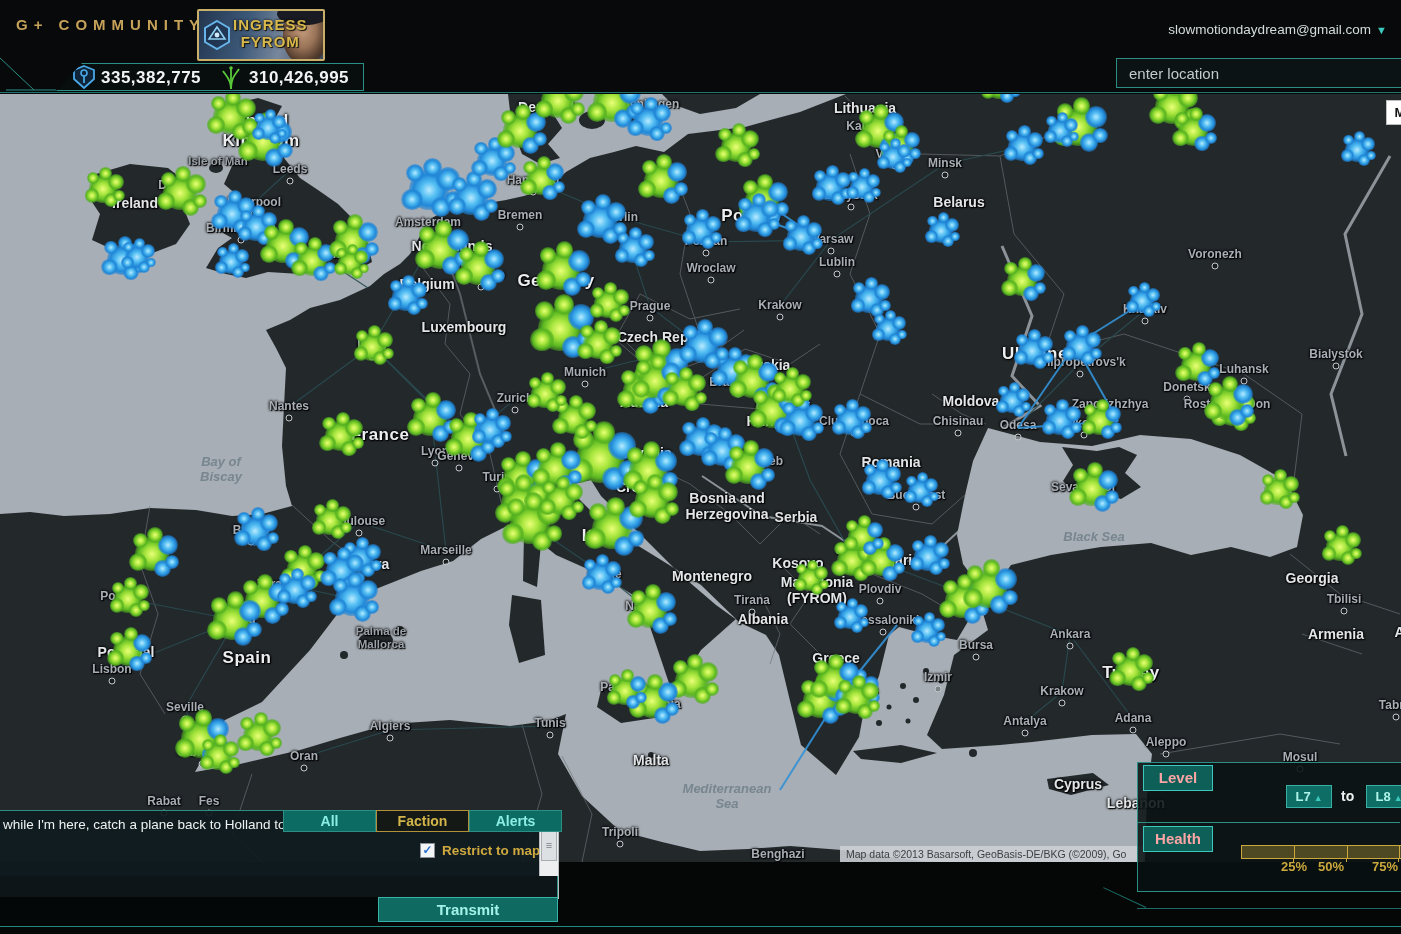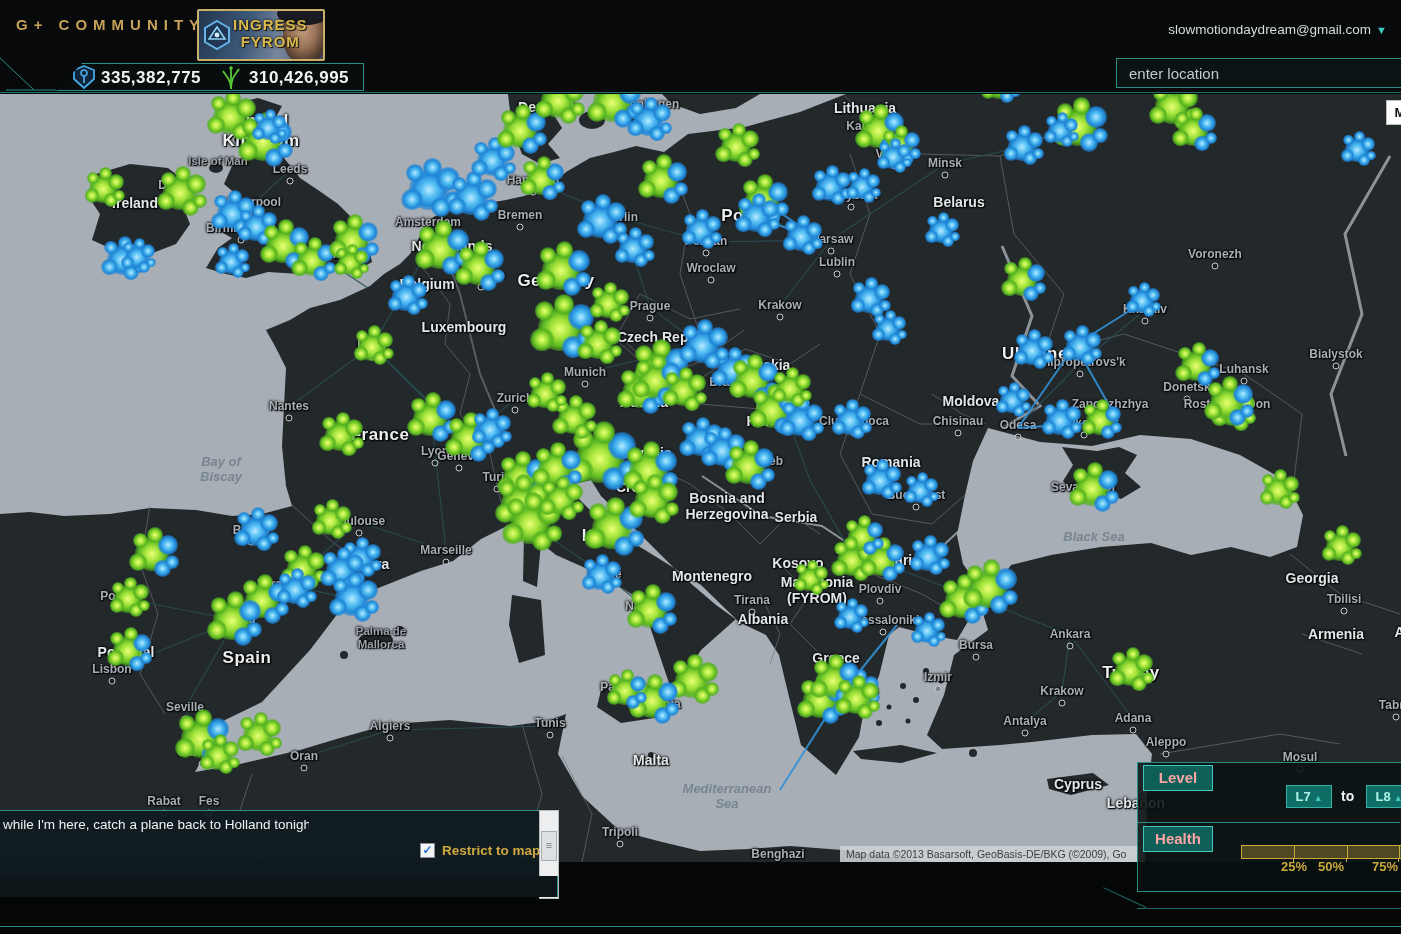--- a/index.html
+++ b/index.html
@@ -1655,25 +1655,33 @@
 </div>
 
 <div id="chat" class="abs">
   <div id="chatbox">
     <div id="chatmsg">while I'm here, catch a plane back to Holland tonight</div>
     <div id="restrict">
       <div id="cb">✓</div>
       <span class="rl">Restrict to map</span>
     </div>
   </div>
+  <div id="tabs">
+    <div class="tab">All</div>
+    <div class="tab gold">Faction</div>
+    <div class="tab">Alerts</div>
+  </div>
   <div id="sbar">
     <div id="sthumb">≡</div>
     <div id="sarrow">▼</div>
   </div>
   <div id="chatinput"></div>
+  <div id="transmitrow">
+    <div id="transmit">Transmit</div>
+  </div>
 </div>
 
 <div id="filters" class="abs">
   <div id="lvltab" class="ftab">Level</div>
   <div id="lvlfrom" class="lvlsel"><span>L7</span><span class="up">▲</span></div>
   <div id="toword">to</div>
   <div id="lvlto" class="lvlsel"><span>L8</span><span class="up">▲</span></div>
   <div id="fdivider"></div>
   <div id="hptab" class="ftab">Health</div>
   <div id="hslider">

